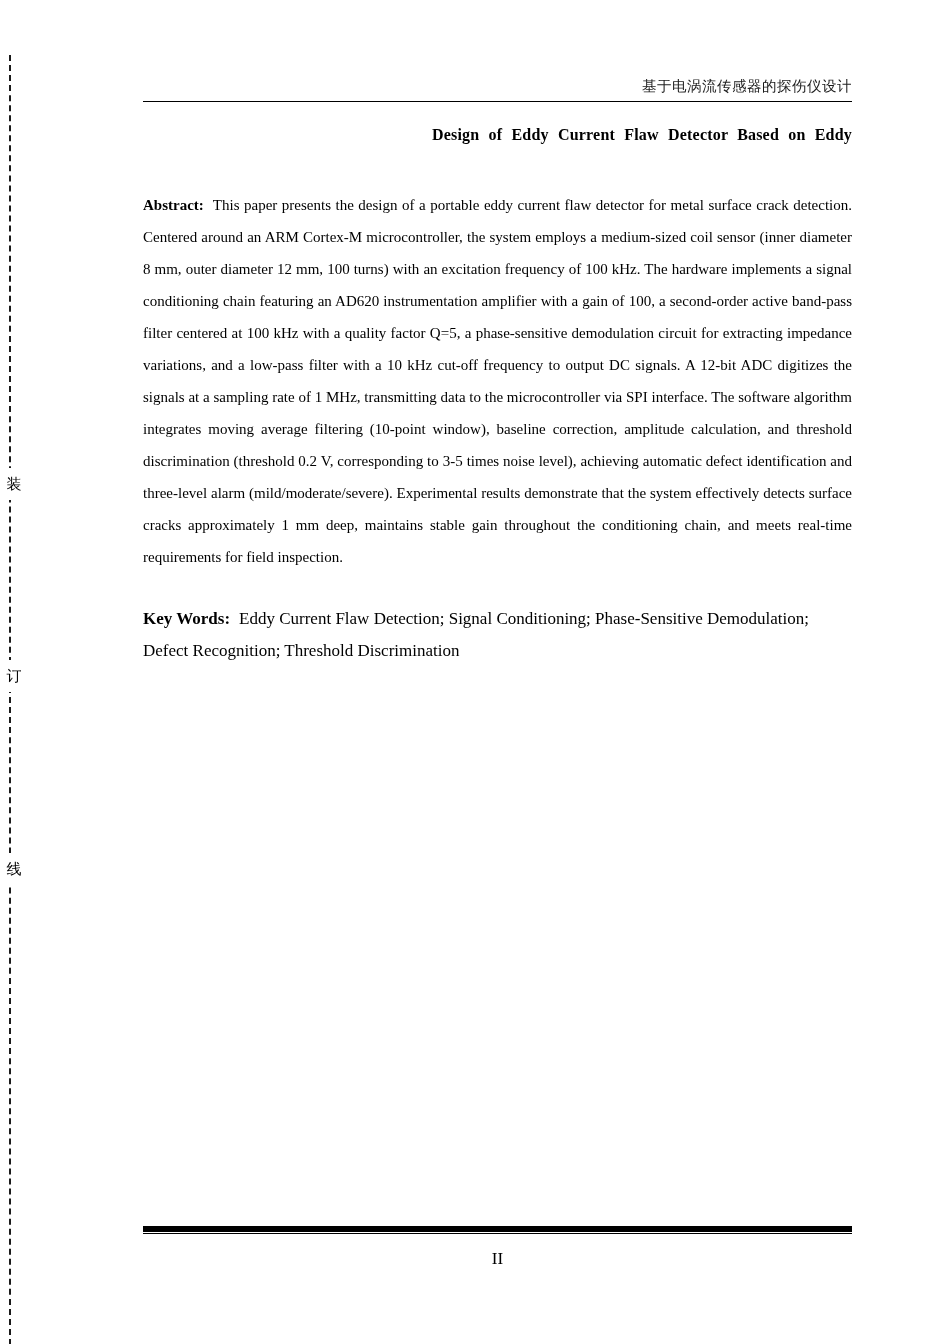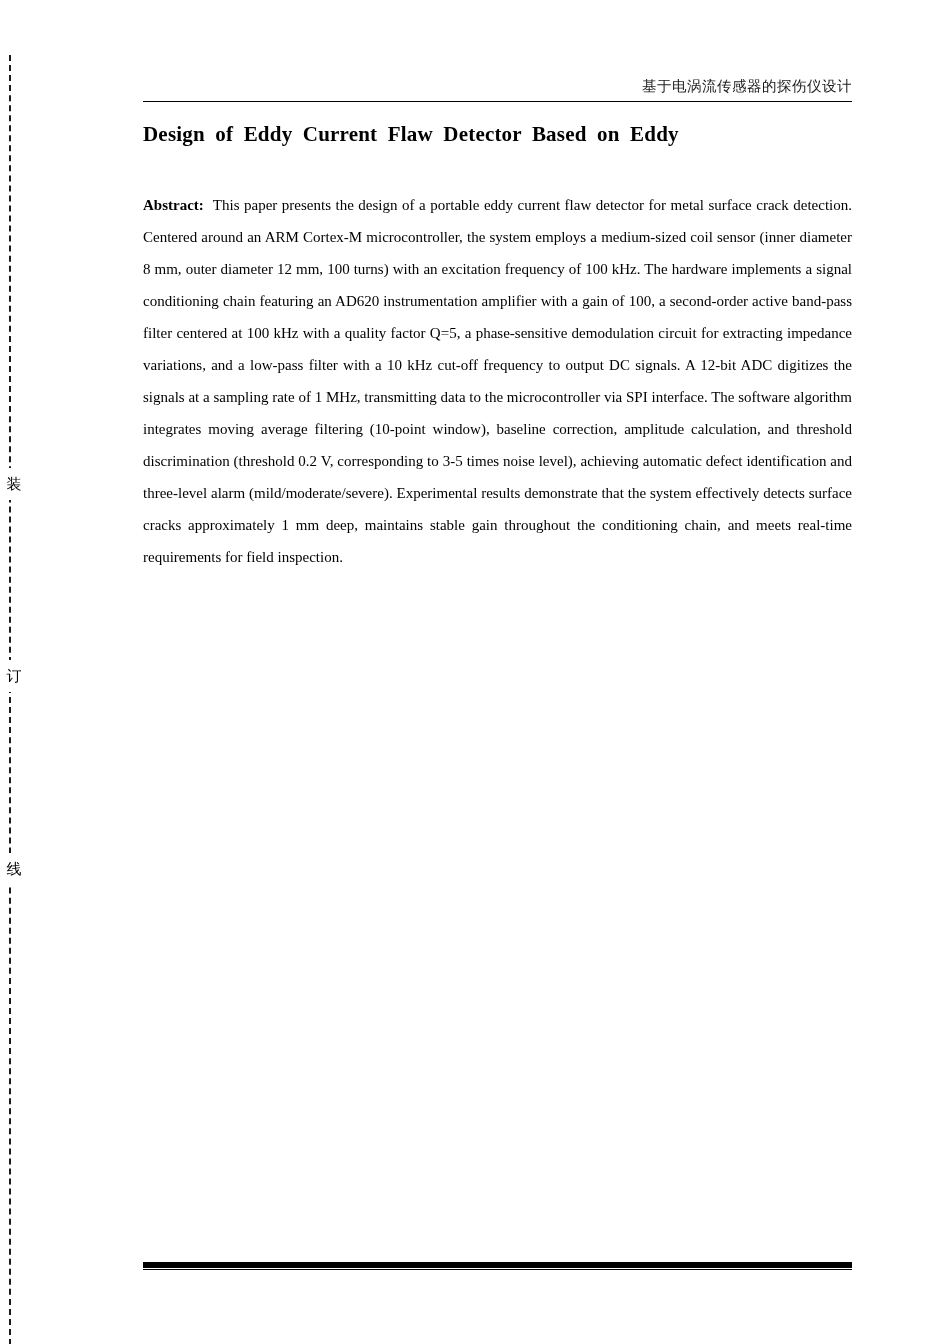--- a/index.html
+++ b/index.html
@@ -78,24 +78,24 @@
 
   
   .content {
     position: absolute;
     left: 143px;
     top: 110px;
     width: 709px;
   }
 
   .doc-title {
-    font-size: 21px;
+    font-size: 16px;
     font-weight: bold;
     line-height: 33px;
-    text-align: left;
+    text-align: right;
     margin: 8px 0 16px 0;
     word-spacing: 5px;
     letter-spacing: 0.2px;
   }
   .doc-title .line2 {
     display: block;
   }
 
   .abstract-block {
     margin-top: 38px;
@@ -165,21 +165,25 @@
   <div class="content">
 
     <h1 class="doc-title">
       <span class="line1">Design  of  Eddy  Current  Flaw  Detector  Based  on  Eddy</span>
     </h1>
 
     <p class="abstract-block">
       <span class="label-bold">Abstract:</span><span class="label-gap"></span><span>This paper presents the design of a portable eddy current flaw detector for metal surface crack detection. Centered around an ARM Cortex-M microcontroller, the system employs a medium-sized coil sensor (inner diameter 8 mm, outer diameter 12 mm, 100 turns) with an excitation frequency of 100 kHz. The hardware implements a signal conditioning chain featuring an AD620 instrumentation amplifier with a gain of 100, a second-order active band-pass filter centered at 100 kHz with a quality factor Q=5, a phase-sensitive demodulation circuit for extracting impedance variations, and a low-pass filter with a 10 kHz cut-off frequency to output DC signals. A 12-bit ADC digitizes the signals at a sampling rate of 1 MHz, transmitting data to the microcontroller via SPI interface. The software algorithm integrates moving average filtering (10-point window), baseline correction, amplitude calculation, and threshold discrimination (threshold 0.2 V, corresponding to 3-5 times noise level), achieving automatic defect identification and three-level alarm (mild/moderate/severe). Experimental results demonstrate that the system effectively detects surface cracks approximately 1 mm deep, maintains stable gain throughout the conditioning chain, and meets real-time requirements for field inspection.</span>
     </p>
 
+    <p class="keywords-block">
+      <span class="label-bold">Key  Words:</span><span class="label-gap"></span><span>Eddy Current Flaw Detection; Signal Conditioning; Phase-Sensitive Demodulation; Defect Recognition; Threshold Discrimination</span>
+    </p>
 
   </div>
 
   <div class="footer">
     <div class="footer-rule"></div>
     <div class="footer-rule-inner"></div>
+    <div class="footer-page-number">II</div>
   </div>
 
 </div>
 
 </body></html>

